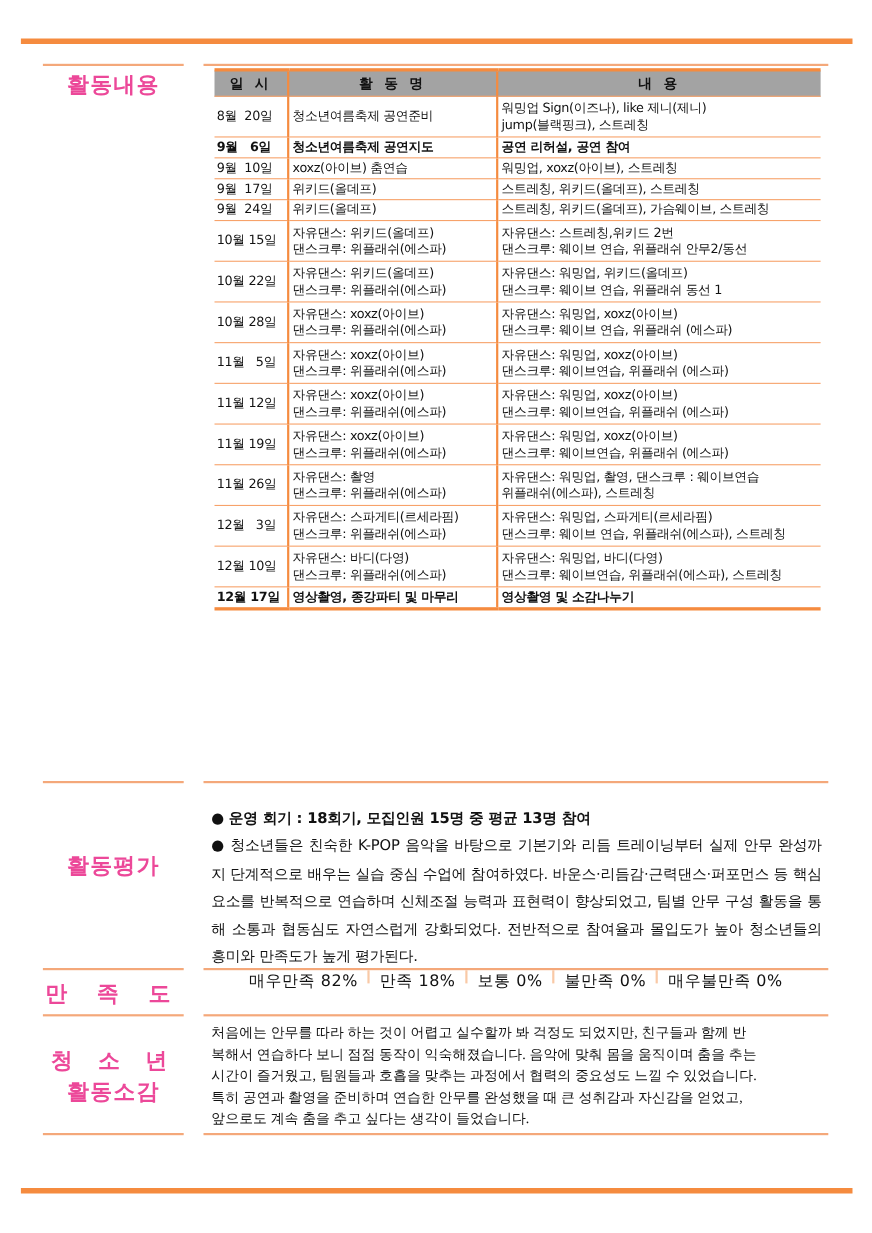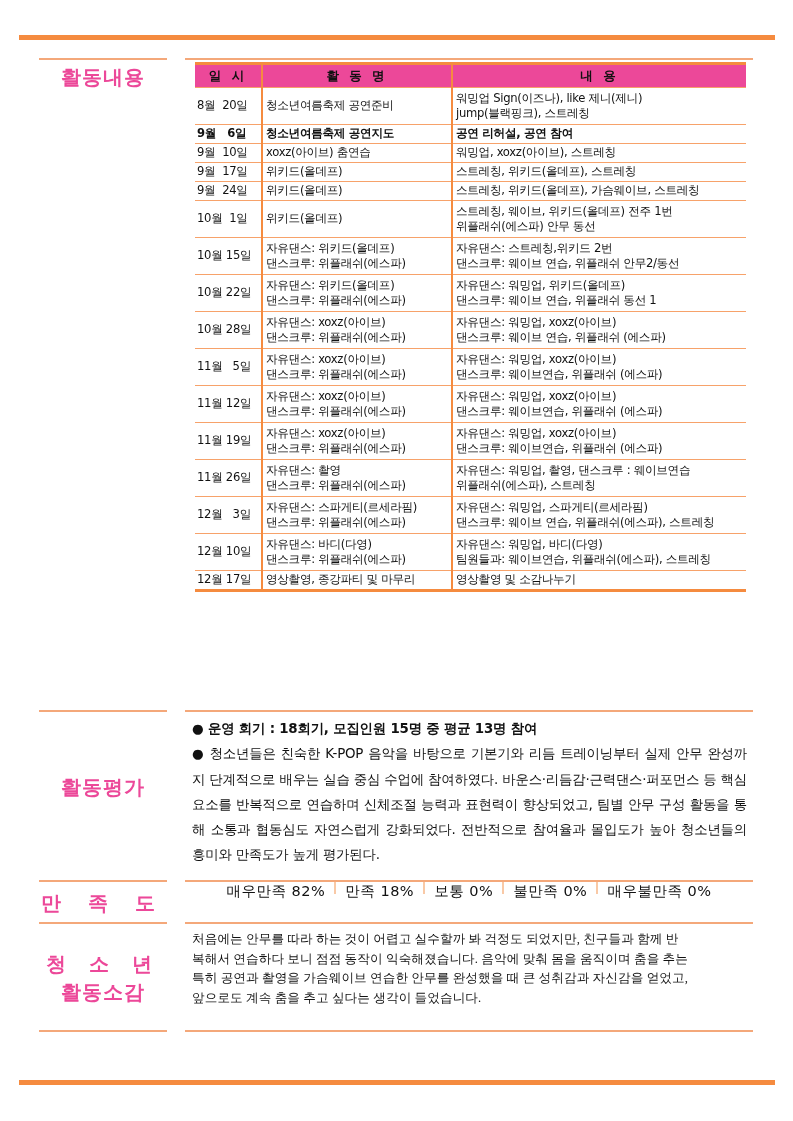--- a/index.html
+++ b/index.html
@@ -12,36 +12,36 @@
   .hline { position: absolute; height: 2px; background: #f4a87a; }
   .hline.left { left: 39px; width: 128px; }
   .hline.right { left: 185px; width: 568px; }
 
   .label { position: absolute; left: 39px; width: 128px; text-align: center;
            font-weight: bold; font-size: 20px; letter-spacing: 1px; color: #ec4899; }
 
   
   table.sched { position: absolute; left: 195px; top: 62px; width: 551px;
                 border-collapse: collapse; font-size: 11.6px; letter-spacing: -0.3px; }
-  table.sched th { background: #ec4899; height: 22px; font-weight: bold; font-size: 12.5px;
+  table.sched th { background: #a3a3a3; height: 22px; font-weight: bold; font-size: 12.5px;
                    letter-spacing: 3px; text-align: center; border-top: 3px solid #f58b3f; padding: 0; }
   table.sched td { border-top: 1px solid #f7a26a; padding: 0 3px; line-height: 15.5px; vertical-align: middle; }
-  table.sched tr.last td { border-bottom: 3px solid #f58b3f; }
+  table.sched tr.last td { border-bottom: 3px solid #f58b3f; font-weight: bold; }
   table.sched td.date { width: 62px; white-space: pre; padding: 0 2px; }
   table.sched td.name { width: 182px; border-left: 2px solid #f58b3f; border-right: 2px solid #f58b3f; }
   table.sched th.c2 { border-left: 2px solid #f58b3f; border-right: 2px solid #f58b3f; }
   table.sched tr.bold td { font-weight: bold; }
   table.sched tr.h1 td { height: 18px; }
   table.sched tr.h2 td { height: 36px; }
   .cell-line { display: block; }
 
   .eval { position: absolute; left: 192px; top: 716px; width: 555px; font-size: 13.4px;
           line-height: 25.3px; text-align: justify; letter-spacing: -0.2px; }
   .eval p { margin: 0; }
-  .eval .b { font-weight: bold; }
+  .eval .b { font-weight: bold; margin-top: 16px; }
 
   .sat { position: absolute; left: 185px; top: 882px; width: 568px; height: 40px;
          display: flex; align-items: flex-start; justify-content: center; font-size: 14.5px; letter-spacing: 0.5px; }
   .sat .sep { display: inline-block; width: 2px; height: 12px; background: #f9c9a6; margin: 0 9px; }
 
   .review { position: absolute; left: 192px; top: 930px; width: 555px; font-size: 12.6px;
             line-height: 19.5px; font-family: "DejaVu Sans", sans-serif; letter-spacing: 0.1px;
             text-align: justify; }
   .review span { display: block; white-space: nowrap; font-family: Liberation Serif, serif; }
 </style>
@@ -103,30 +103,20 @@
       <tr class="h1">
         <td class="date">9월  24일</td>
         <td class="name">
           <span class="cell-line">위키드(올데프)</span>
         </td>
         <td>
           <span class="cell-line">스트레칭, 위키드(올데프), 가슴웨이브, 스트레칭</span>
         </td>
       </tr>
       <tr class="h2">
-        <td class="date">10월  1일</td>
-        <td class="name">
-          <span class="cell-line">위키드(올데프)</span>
-        </td>
-        <td>
-          <span class="cell-line">스트레칭, 웨이브, 위키드(올데프) 전주 1번</span>
-          <span class="cell-line">위플래쉬(에스파) 안무 동선</span>
-        </td>
-      </tr>
-      <tr class="h2">
         <td class="date">10월 15일</td>
         <td class="name">
           <span class="cell-line">자유댄스: 위키드(올데프)</span>
           <span class="cell-line">댄스크루: 위플래쉬(에스파)</span>
         </td>
         <td>
           <span class="cell-line">자유댄스: 스트레칭,위키드 2번</span>
           <span class="cell-line">댄스크루: 웨이브 연습, 위플래쉬 안무2/동선</span>
         </td>
       </tr>
@@ -208,21 +198,21 @@
         </td>
       </tr>
       <tr class="h2">
         <td class="date">12월 10일</td>
         <td class="name">
           <span class="cell-line">자유댄스: 바디(다영)</span>
           <span class="cell-line">댄스크루: 위플래쉬(에스파)</span>
         </td>
         <td>
           <span class="cell-line">자유댄스: 워밍업, 바디(다영)</span>
-          <span class="cell-line">팀원들과: 웨이브연습, 위플래쉬(에스파), 스트레칭</span>
+          <span class="cell-line">댄스크루: 웨이브연습, 위플래쉬(에스파), 스트레칭</span>
         </td>
       </tr>
       <tr class="h1 last">
         <td class="date">12월 17일</td>
         <td class="name">
           <span class="cell-line">영상촬영, 종강파티 및 마무리</span>
         </td>
         <td>
           <span class="cell-line">영상촬영 및 소감나누기</span>
         </td>
@@ -255,19 +245,20 @@
 
 <div class="hline left" style="top:922px"></div>
 <div class="hline right" style="top:922px"></div>
 <div class="label" style="top:950px; line-height:28px">
   <div style="letter-spacing:8px">청 소 년</div>
   <div>활동소감</div>
 </div>
 <div class="review">
   <span>처음에는 안무를 따라 하는 것이 어렵고 실수할까 봐 걱정도 되었지만, 친구들과 함께 반</span>
   <span>복해서 연습하다 보니 점점 동작이 익숙해졌습니다. 음악에 맞춰 몸을 움직이며 춤을 추는</span>
-  <span>특히 공연과 촬영을 가슴웨이브 연습한 안무를 완성했을 때 큰 성취감과 자신감을 얻었고,</span>
+  <span>시간이 즐거웠고, 팀원들과 호흡을 맞추는 과정에서 협력의 중요성도 느낄 수 있었습니다.</span>
+  <span>특히 공연과 촬영을 준비하며 연습한 안무를 완성했을 때 큰 성취감과 자신감을 얻었고,</span>
   <span>앞으로도 계속 춤을 추고 싶다는 생각이 들었습니다.</span>
 </div>
 <div class="hline left" style="top:1030px"></div>
 <div class="hline right" style="top:1030px"></div>
 
 <div class="bar bottom"></div>
 
 </body></html>

